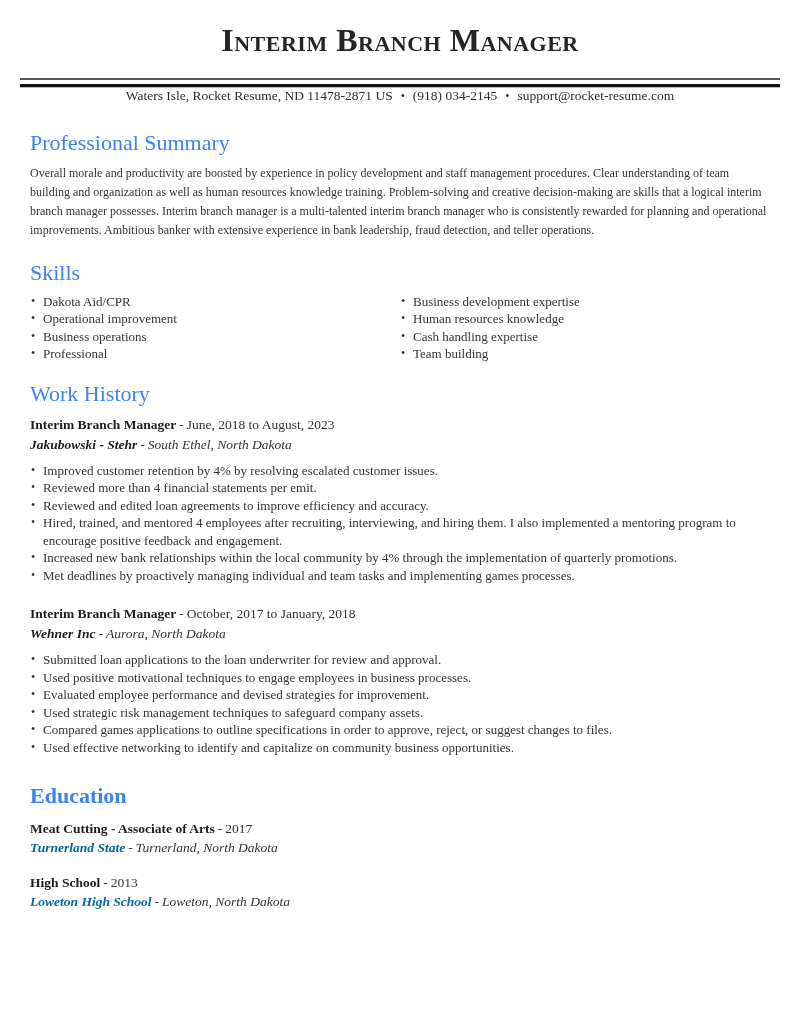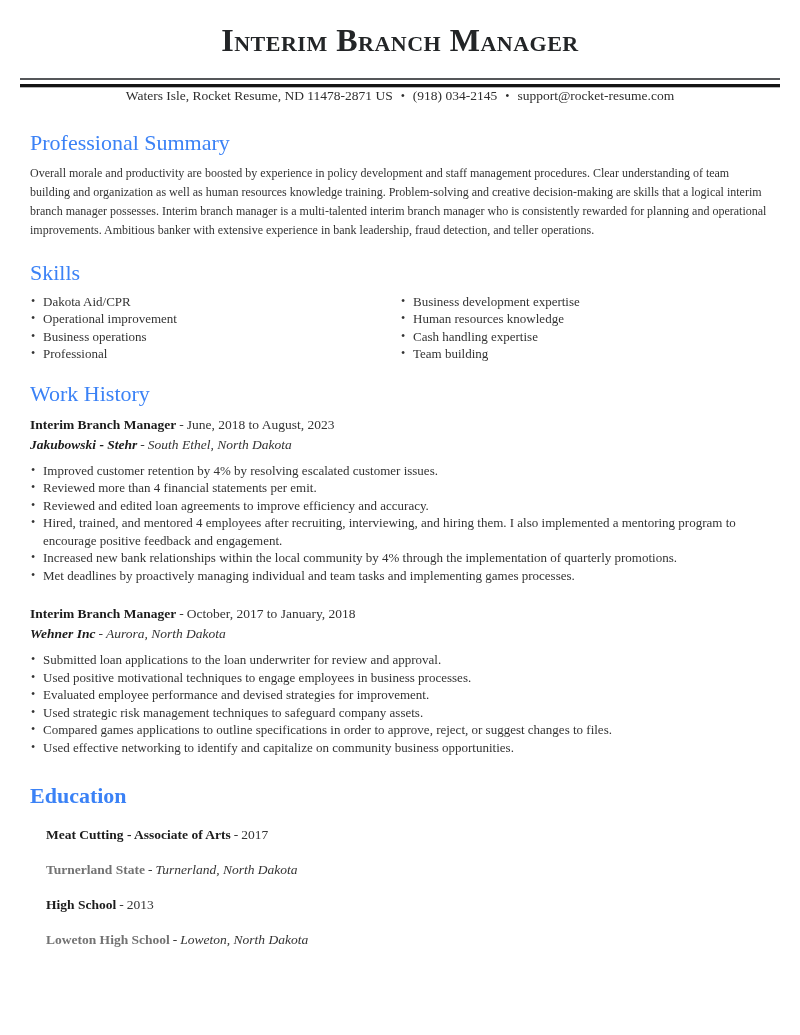--- a/index.html
+++ b/index.html
@@ -75,23 +75,23 @@
   .job-line { margin: 0; font-size: 13.5px; line-height: 20px; color: #333333; }
   .job-line .b  { font-weight: 700; color: #1c1c1c; }
   .job-line .bi { font-weight: 700; font-style: italic; color: #1c1c1c; }
   .job-line .i  { font-style: italic; }
   .sep { margin: 0 3px; }
   .job ul.blist { margin-top: 7px; }
 
   
   .edu-entry { margin-top: 10px; }
   .edu-entry + .edu-entry { margin-top: 16px; }
-  .edu-line { margin: 16px; font-size: 13.5px; line-height: 19px; color: #333333; }
+  .edu-line { margin: 0; font-size: 13.5px; line-height: 19px; color: #333333; }
   .edu-line .b  { font-weight: 700; color: #1c1c1c; }
-  .edu-line .bi { font-weight: 700; color: #737373; }
+  .edu-line .bi { font-weight: 700; font-style: italic; color: #0369a1; }
   .edu-line .i  { font-style: italic; }
 </style>
 </head>
 <body>
 
 <div>
 
   <header class="doc-header">
     <h1 class="doc-title">Interim Branch Manager</h1>
     <div class="rules">

